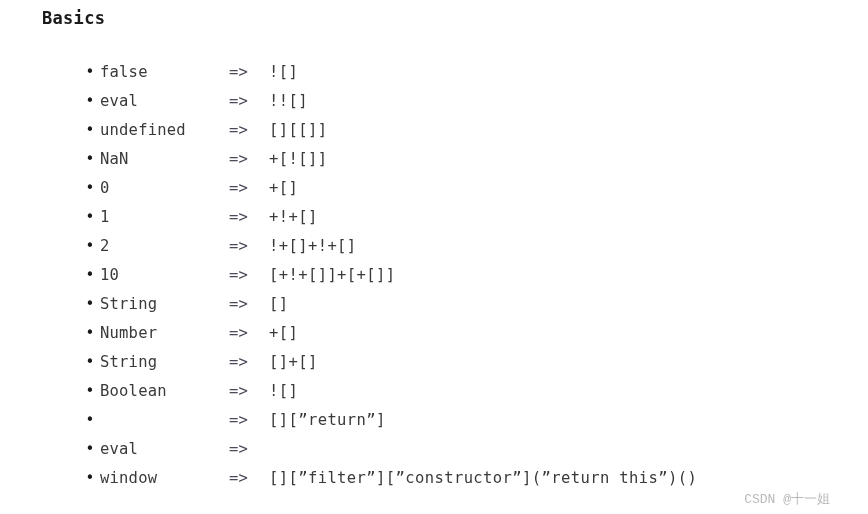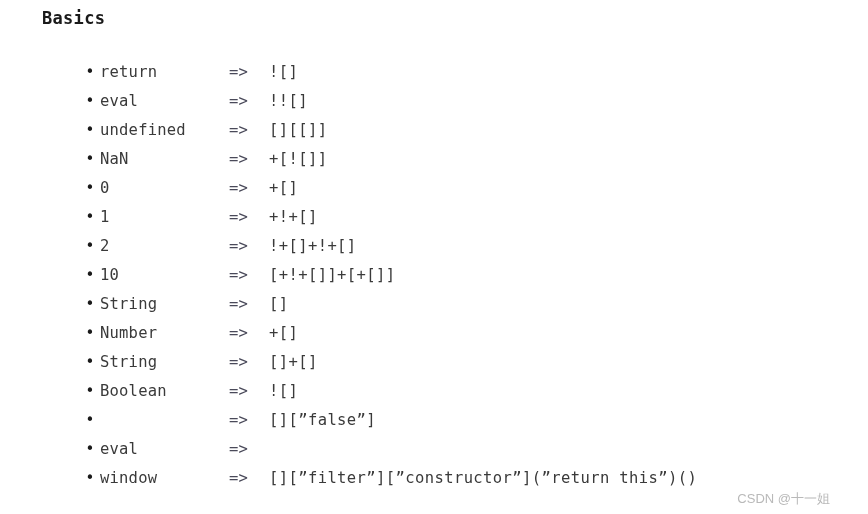--- a/index.html
+++ b/index.html
@@ -84,46 +84,46 @@
     top: 0;
     font-size: 15.5px;
     color: #3a3a3a;
     letter-spacing: 0.4px;
   }
 
   .watermark {
     position: absolute;
     right: 18px;
     bottom: 6px;
-    font-family: Liberation Sans, sans-serif;
+    font-family: Liberation Mono, monospace;
     font-size: 13px;
     color: #b9b9b9;
     white-space: pre;
   }
 </style>
 </head>
 <body>
 
 <div class="page">
 
   <div class="page-title">Basics</div>
 
   <div class="list">
-      <div class="row"><span class="bullet">•</span><span class="name">return</span><span class="arrow">=&gt;</span><span class="value">![]</span></div>
+      <div class="row"><span class="bullet">•</span><span class="name">false</span><span class="arrow">=&gt;</span><span class="value">![]</span></div>
       <div class="row"><span class="bullet">•</span><span class="name">eval</span><span class="arrow">=&gt;</span><span class="value">!![]</span></div>
       <div class="row"><span class="bullet">•</span><span class="name">undefined</span><span class="arrow">=&gt;</span><span class="value">[][[]]</span></div>
       <div class="row"><span class="bullet">•</span><span class="name">NaN</span><span class="arrow">=&gt;</span><span class="value">+[![]]</span></div>
       <div class="row"><span class="bullet">•</span><span class="name">0</span><span class="arrow">=&gt;</span><span class="value">+[]</span></div>
       <div class="row"><span class="bullet">•</span><span class="name">1</span><span class="arrow">=&gt;</span><span class="value">+!+[]</span></div>
       <div class="row"><span class="bullet">•</span><span class="name">2</span><span class="arrow">=&gt;</span><span class="value">!+[]+!+[]</span></div>
       <div class="row"><span class="bullet">•</span><span class="name">10</span><span class="arrow">=&gt;</span><span class="value">[+!+[]]+[+[]]</span></div>
       <div class="row"><span class="bullet">•</span><span class="name">String</span><span class="arrow">=&gt;</span><span class="value">[]</span></div>
       <div class="row"><span class="bullet">•</span><span class="name">Number</span><span class="arrow">=&gt;</span><span class="value">+[]</span></div>
       <div class="row"><span class="bullet">•</span><span class="name">String</span><span class="arrow">=&gt;</span><span class="value">[]+[]</span></div>
       <div class="row"><span class="bullet">•</span><span class="name">Boolean</span><span class="arrow">=&gt;</span><span class="value">![]</span></div>
-      <div class="row"><span class="bullet">•</span><span class="arrow">=&gt;</span><span class="value">[][”false”]</span></div>
+      <div class="row"><span class="bullet">•</span><span class="arrow">=&gt;</span><span class="value">[][”return”]</span></div>
       <div class="row"><span class="bullet">•</span><span class="name">eval</span><span class="arrow">=&gt;</span></div>
       <div class="row"><span class="bullet">•</span><span class="name">window</span><span class="arrow">=&gt;</span><span class="value">[][”filter”][”constructor”](”return this”)()</span></div>
     </div>
 
   <div class="watermark">CSDN @十一姐</div>
 
 </div>
 
 </body></html>

